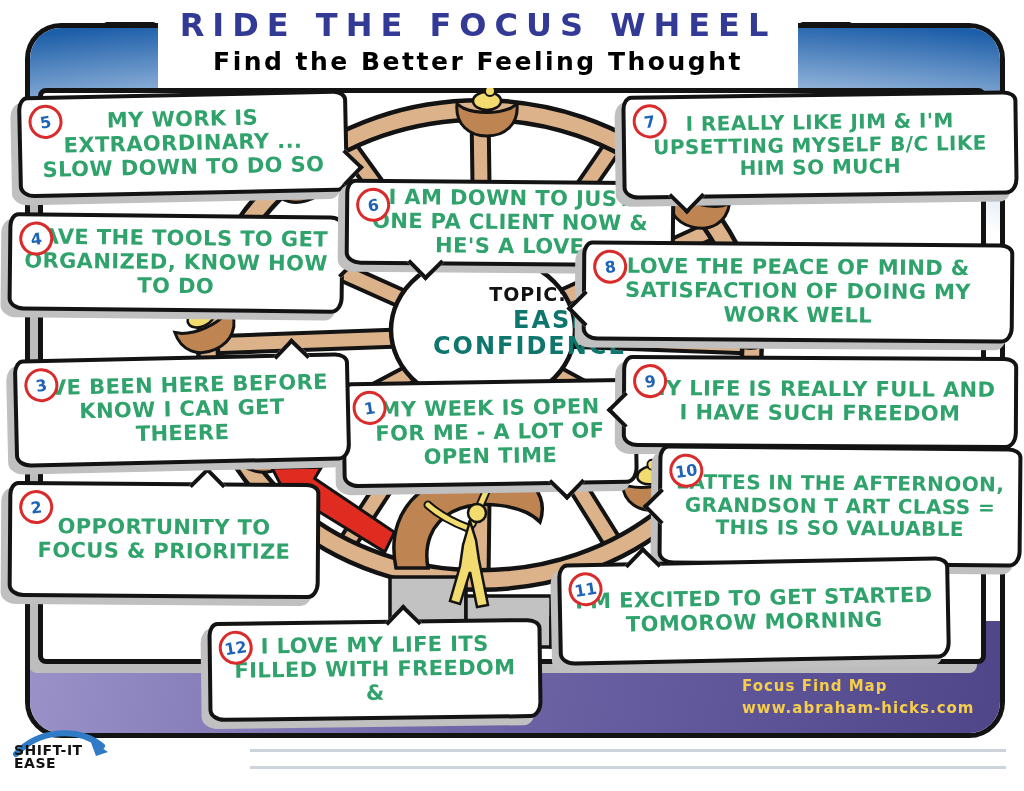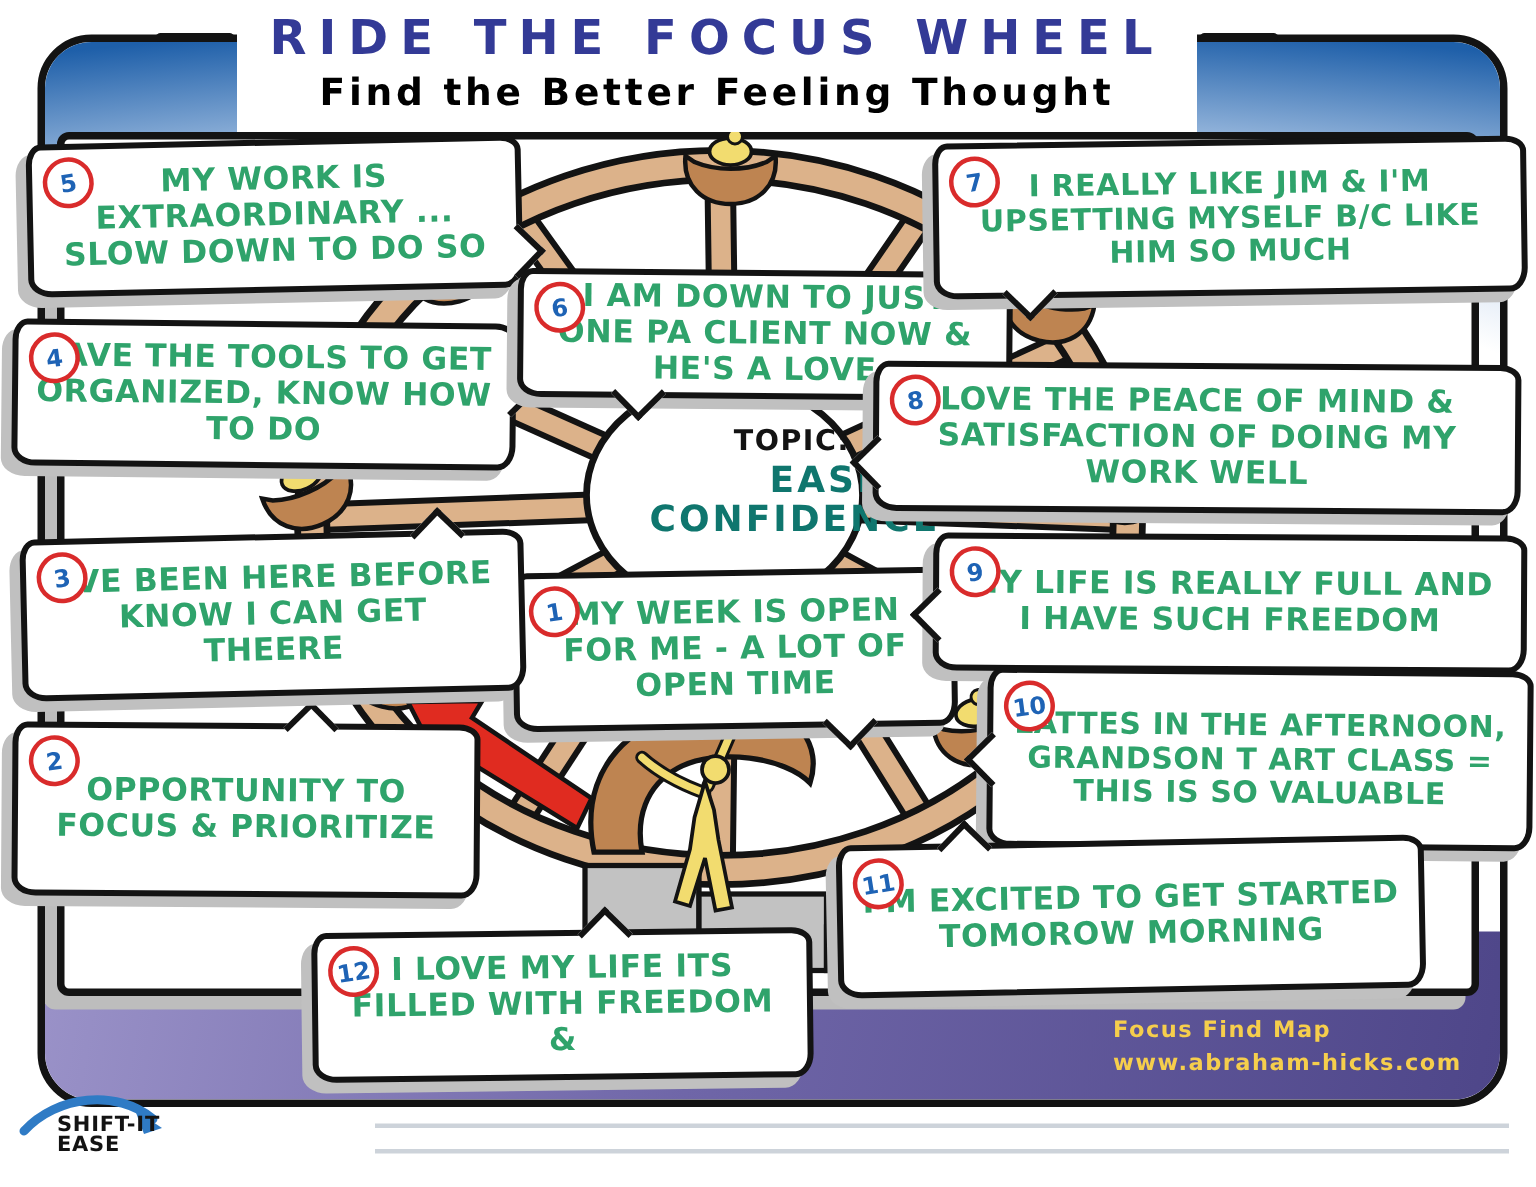--- a/index.html
+++ b/index.html
@@ -43,21 +43,21 @@
   .tail{position:absolute;width:22px;height:22px;background:#fff;z-index:1;}
   .tail-bottom{bottom:-14px;border-left:4px solid #131313;border-bottom:4px solid #131313;transform:rotate(-45deg);}
   .tail-top{top:-14px;border-left:4px solid #131313;border-top:4px solid #131313;transform:rotate(45deg);}
   .tail-left{left:-14px;border-left:4px solid #131313;border-bottom:4px solid #131313;transform:rotate(45deg);}
   .tail-right{right:-14px;border-top:4px solid #131313;border-right:4px solid #131313;transform:rotate(45deg);}
 
   
   .footer-credit{position:absolute;left:742px;top:676px;z-index:6;color:#F6CE4C;font-weight:700;
         font-size:15px;letter-spacing:1px;line-height:1.45;}
   .brand-logo{position:absolute;left:14px;top:744px;z-index:2;color:#131313;font-weight:800;
-        font-size:14px;line-height:0.95;letter-spacing:0.5px;margin-left:24px;}
+        font-size:14px;line-height:0.95;letter-spacing:0.5px;}
   .sig-line{position:absolute;height:3px;background:#CDD3DA;z-index:2;}
 </style>
 </head>
 <body>
 
 <div id="poster">
 
   <div class="card">
     <div class="band-top"></div>
     <div class="band-bottom"></div>

